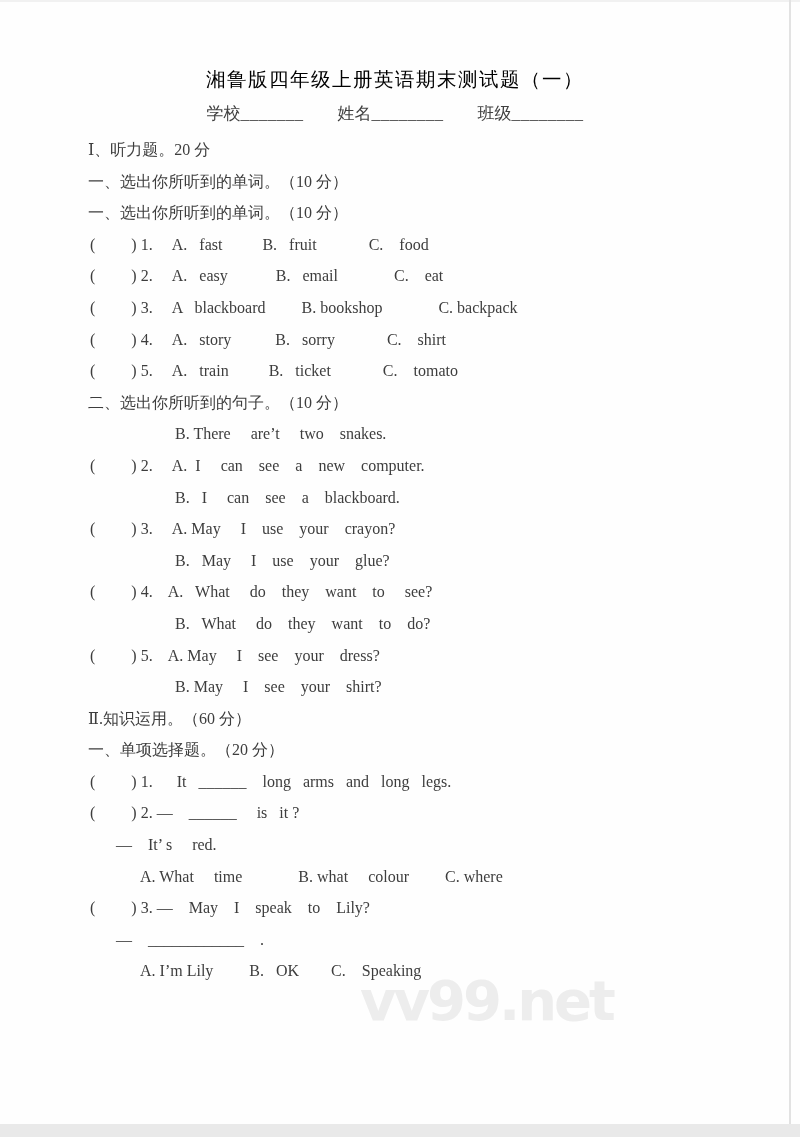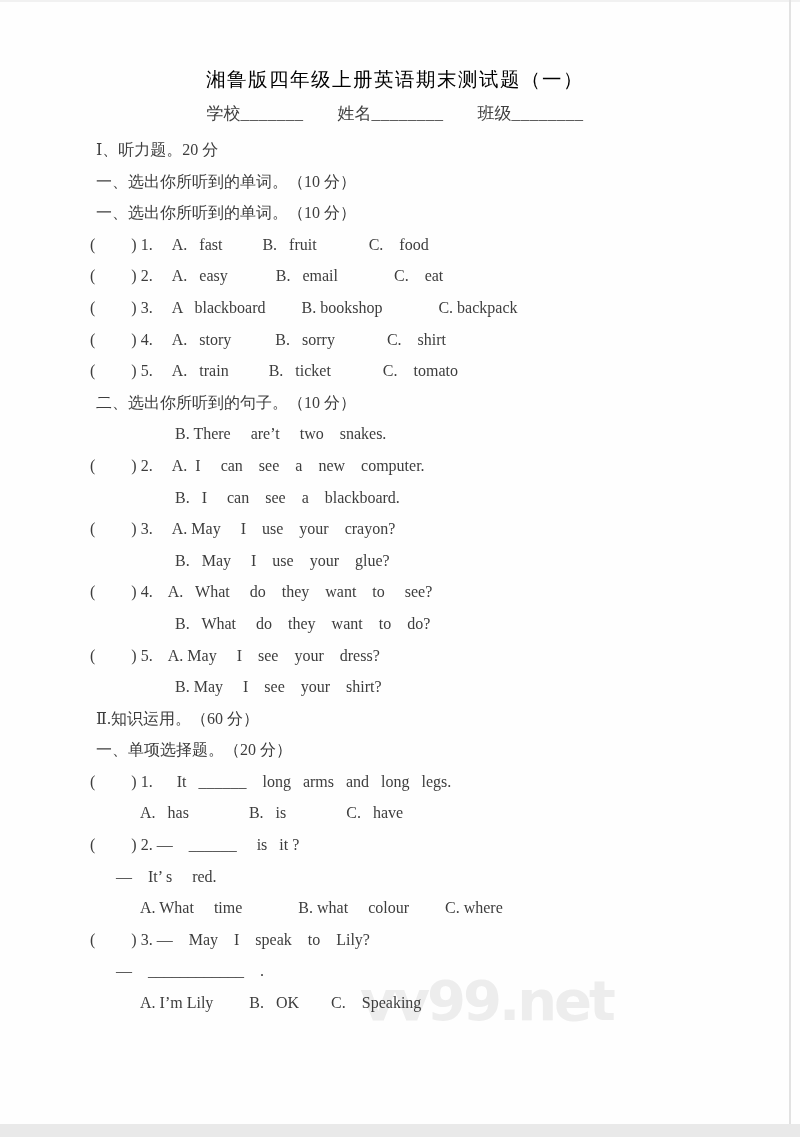--- a/index.html
+++ b/index.html
@@ -45,21 +45,21 @@
   .doc-body{
     position:absolute;left:88px;top:139px;width:700px;
     font-size:16px;color:#3d3d3d;
     z-index:2;
   }
   .line{
     height:31.6px;
     line-height:22px;
     white-space:pre;
   }
-  .ln-h{margin-left:8px;}
+  .ln-h{margin-left:0;}
   .ln-q{margin-left:2px;}
   .ln-b{margin-left:87px;}
   .ln-o{margin-left:52px;}
   .ln-d{margin-left:28px;}
   .watermark{
     position:absolute;left:360px;top:968px;
     font-family:"DejaVu Sans","Liberation Sans",sans-serif;
     font-size:56px;font-weight:800;letter-spacing:-3px;
     color:#ededed;
     z-index:1;
@@ -99,21 +99,20 @@
       <div class="line ln-b">B.   I     can    see    a    blackboard.</div>
       <div class="line ln-q">(         ) 3.     A. May     I    use    your    crayon?</div>
       <div class="line ln-b">B.   May     I    use    your    glue?</div>
       <div class="line ln-q">(         ) 4.    A.   What     do    they    want    to     see?</div>
       <div class="line ln-b">B.   What     do    they    want    to    do?</div>
       <div class="line ln-q">(         ) 5.    A. May     I    see    your    dress?</div>
       <div class="line ln-b">B. May     I    see    your    shirt?</div>
       <div class="line ln-h">Ⅱ.知识运用。（60 分）</div>
       <div class="line ln-h">一、单项选择题。（20 分）</div>
       <div class="line ln-q">(         ) 1.      It   ______    long   arms   and   long   legs.</div>
-      <div class="line ln-o">A.   has               B.   is               C.   have</div>
       <div class="line ln-q">(         ) 2. —    ______     is   it ?</div>
       <div class="line ln-d">—    It’ s     red.</div>
       <div class="line ln-o">A. What     time              B. what     colour         C. where</div>
       <div class="line ln-q">(         ) 3. —    May    I    speak    to    Lily?</div>
       <div class="line ln-d">—    ____________    .</div>
       <div class="line ln-o">A. I’m Lily         B.   OK        C.    Speaking</div>
     </div>
 
   <div class="right-edge"></div>
   <div class="bottom-edge"></div>

